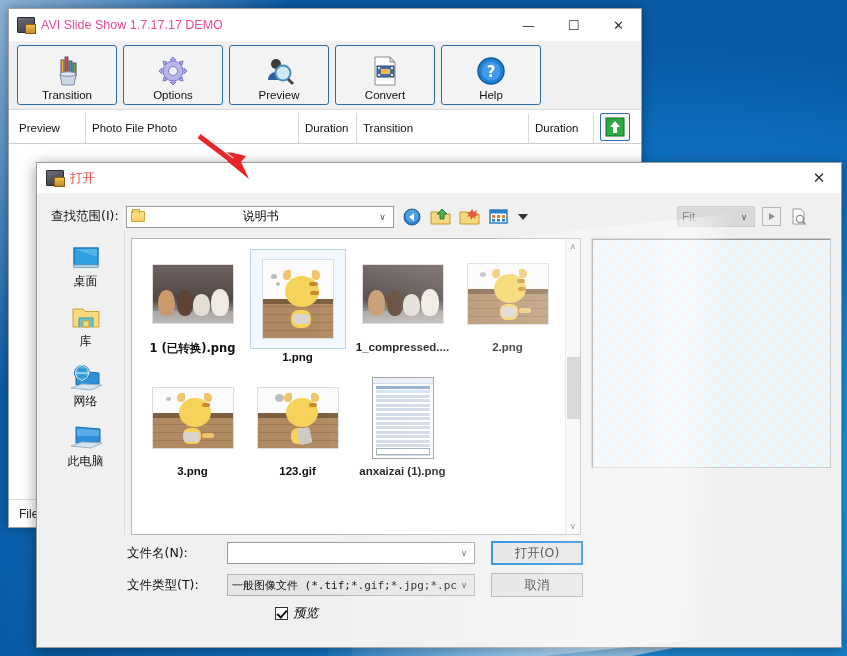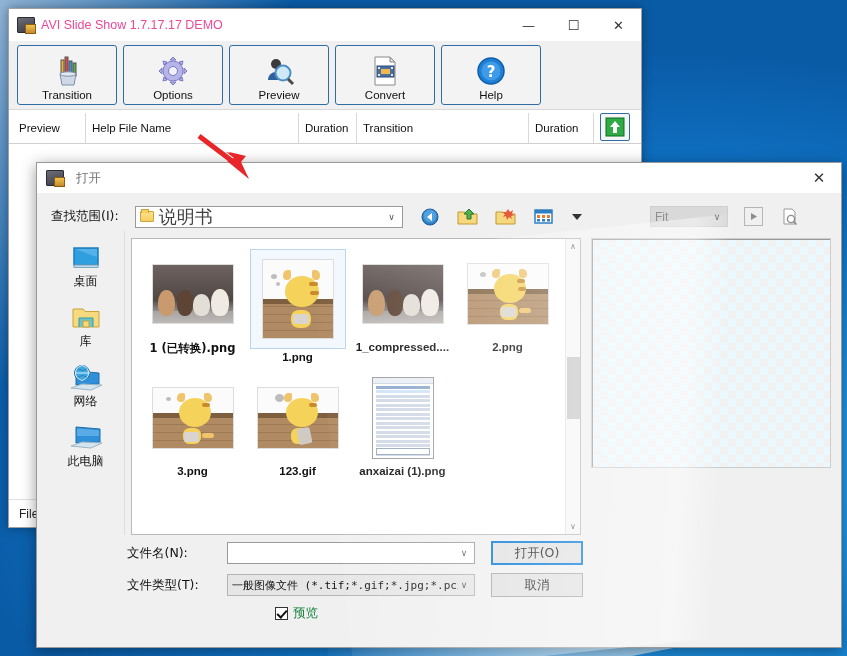--- a/index.html
+++ b/index.html
@@ -116,42 +116,42 @@
     width: 806px; height: 486px;
     background: #f0f0f0;
     border: 1px solid #9a9a9a;
     box-shadow: 0 3px 14px rgba(0,0,0,.4);
     display: flex; flex-direction: column;
   }
   #dlg-titlebar {
     height: 30px; background: #fff; display: flex; align-items: center; padding-left: 9px;
     flex: 0 0 30px;
   }
-  #dlg-title { font-size: 12.5px; color: #737373; margin-left: 6px; }
+  #dlg-title { font-size: 12.5px; color: #ef4444; }
   #dlg-close {
     margin-left:auto; width: 44px; height: 30px;
     display:flex;align-items:center;justify-content:center;font-size:15px;color:#333;
     font-family:"DejaVu Sans",sans-serif;
   }
 
   #lookin-row {
-    flex: 0 0 38px; display:flex; align-items:center; padding: 9px 10px 0 14px; gap: 16px;
+    flex: 0 0 38px; display:flex; align-items:center; padding: 9px 10px 0 14px; gap: 7px;
   }
   .cjk { font-family: "DejaVu Sans", sans-serif; }
   #lookin-label { font-size: 12.5px; color:#111; }
   #lookin-combo {
     width: 268px; height: 22px; background:#fff; border:1px solid #9a9a9a;
     display:flex; align-items:center; padding: 0 4px; gap: 5px;
   }
   .folder-ico {
     width:14px;height:11px;background:linear-gradient(#ffe08a,#f7cf63);
     border:1px solid #caa33a; border-radius:1px; position:relative; flex:0 0 14px;
   }
   .folder-ico::before{content:"";position:absolute;top:-3px;left:0;width:6px;height:3px;background:#f7cf63;border:1px solid #caa33a;border-bottom:none;border-radius:1px 1px 0 0;}
-  #lookin-value{font-size:18px;color:#404040;flex:1;}
+  #lookin-value{font-size:12px;color:#000000;flex:1;text-align:center;}
   .cb-arrow{ width:12px;text-align:center;font-size:9px;color:#555;font-family:"DejaVu Sans",sans-serif;}
 
   .nav-ico { width: 22px; height: 22px; display:flex;align-items:center;justify-content:center; }
 
   #fit-combo{
     width: 78px;height:21px;background:#d9d9d9;border:1px solid #cfcfcf;
     display:flex;align-items:center;padding:0 4px;color:#8f8f8f;font-size:12px;
   }
   .sq-btn{width:19px;height:19px;border:1px solid #b5b5b5;background:#f0f0f0;display:flex;align-items:center;justify-content:center;}
 
@@ -238,21 +238,21 @@
   .mono{font-family:"DejaVu Sans Mono", monospace; font-size:11px;}
   .dlg-btn{
     width:92px;height:24px;border:1px solid #a6a6a6;background:#e1e1e1;
     display:flex;align-items:center;justify-content:center;font-size:12.5px;color:#111;
     margin-left:8px;
   }
   .dlg-btn.primary{ border:2px solid #0078d7; background:#e1e1e1;}
   #preview-check-row{ display:flex; align-items:center; gap:5px; padding-left:148px; margin-top:4px;}
   .cbx{width:13px;height:13px;border:1px solid #333;background:#fff;position:relative;}
   .cbx.checked::after{content:"";position:absolute;left:3px;top:0px;width:4px;height:8px;border:solid #111;border-width:0 2px 2px 0;transform:rotate(42deg);}
-  .cbx-lbl{font-size:12.5px;color:#15803d;}
+  .cbx-lbl{font-size:12.5px;color:#000000;font-style:italic;}
 
   
   #red-arrow{ position:absolute; left:196px; top:134px; width:70px;height:46px; pointer-events:none; }
 </style>
 </head>
 <body>
 
 <div id="desktop">
 
   <div id="app-window">
@@ -343,21 +343,21 @@
             <circle cx="17" cy="17" r="9.5" fill="#3f9ae8"></circle>
             <text x="17" y="23" font-size="15" font-family="DejaVu Sans, sans-serif" fill="#fff" text-anchor="middle" font-weight="bold">?</text>
           </svg>
         </div>
         <div class="tb-lbl">Help</div>
       </div>
     </div>
 
     <div id="list-header">
       <div class="col" style="width:73px">Preview</div>
-      <div class="col" style="width:213px">Help File Name</div>
+      <div class="col" style="width:213px">Photo File Photo</div>
       <div class="col" style="width:58px">Duration</div>
       <div class="col" style="width:172px">Transition</div>
       <div class="col" style="width:65px">Duration</div>
       <div id="upload-btn">
         <svg width="22" height="22" viewBox="0 0 22 22">
           <rect x="2" y="2" width="18" height="18" fill="#2faa45" stroke="#0d6e28"></rect>
           <path d="M11 5 L16 11 H13 V17 H9 V11 H6 Z" fill="#ffffff"></path>
         </svg>
       </div>
     </div>

